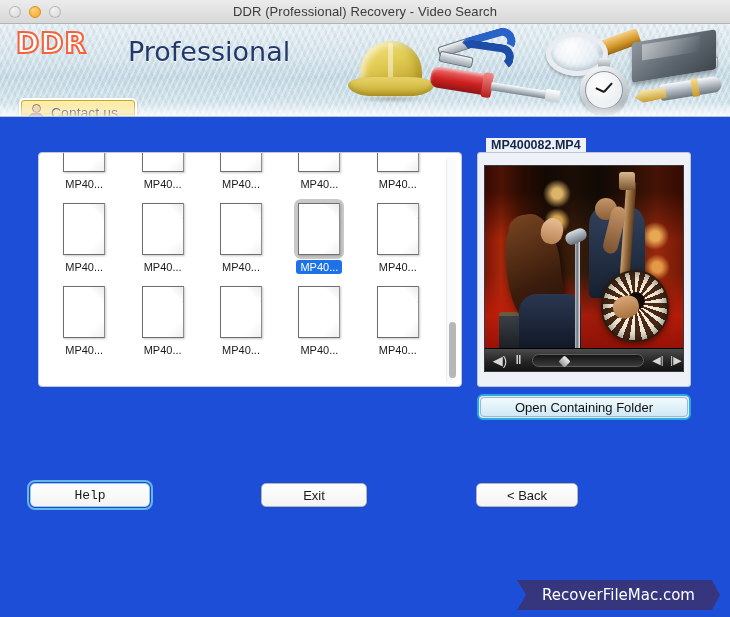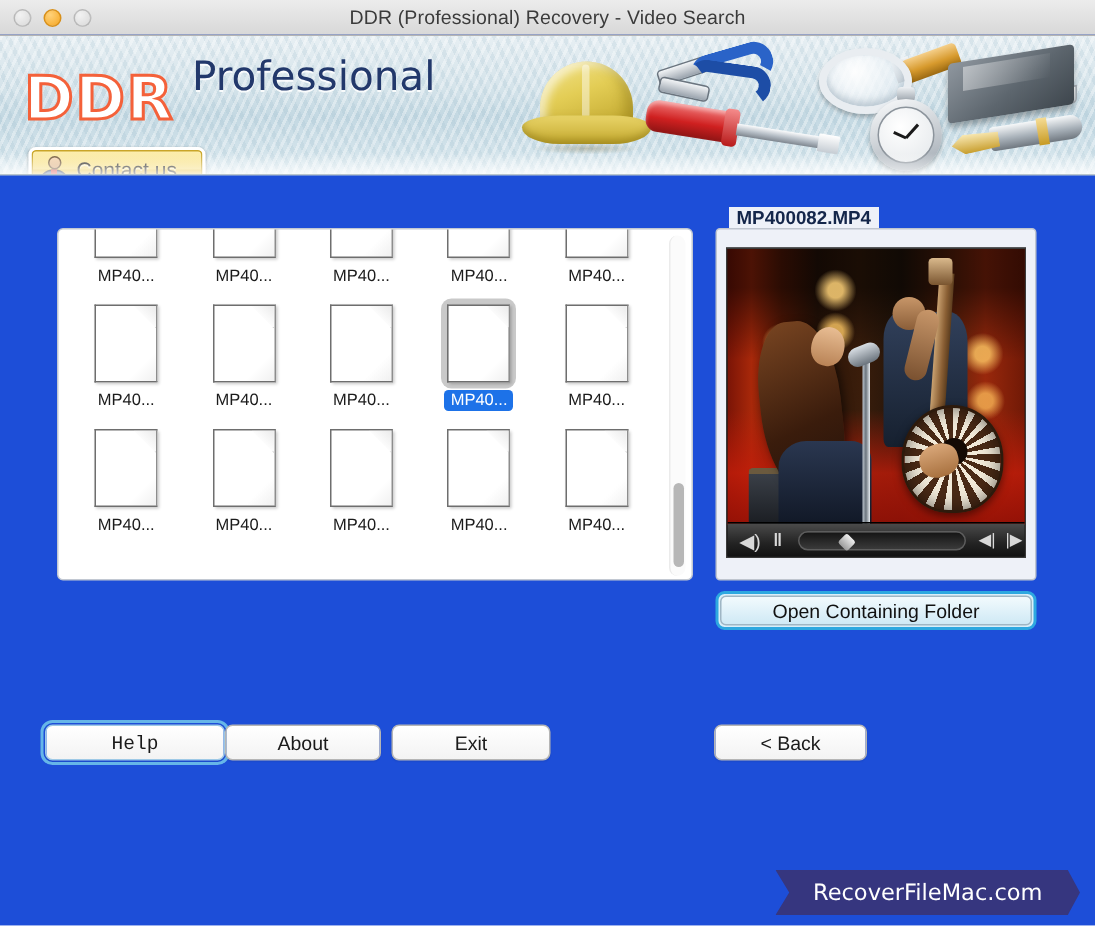--- a/index.html
+++ b/index.html
@@ -53,22 +53,22 @@
       repeating-linear-gradient(65deg, rgba(160,190,205,.20) 0 3px, rgba(255,255,255,0) 3px 7px),
       linear-gradient(180deg, #e7eff3 0%, #d4e3ea 38%, #c3d8e2 58%, #dceaf0 100%);
     border-bottom: 1px solid #b9c6cd;
     overflow: hidden;
   }
   .banner:after {
     content:""; position:absolute; left:0; right:0; bottom:0; height:14px;
     background: linear-gradient(180deg, rgba(255,255,255,0), rgba(255,255,255,.75));
   }
   .logo-ddr {
-    position: absolute; left: 16px; top: 19px;
-    font-size: 40px; font-weight: bold; letter-spacing: 1px;
+    position: absolute; left: 16px; top: 3px;
+    font-size: 28px; font-weight: bold; letter-spacing: 1px;
     color: #ffffff;
     -webkit-text-stroke: 2px #f4613a;
     text-shadow: 0 1px 0 rgba(255,255,255,.8);
     font-family: "DejaVu Sans", sans-serif;
   }
   .logo-pro {
     position: absolute; left: 128px; top: 12px;
     font-size: 27px; color: #22386b;
     text-shadow: 0 1px 0 rgba(255,255,255,.85);
     font-family: "DejaVu Sans", sans-serif;
@@ -783,21 +783,20 @@
       <div class="vc-btn vc-prev">◀|</div>
       <div class="vc-btn vc-next">|▶</div>
     </div>
   </div>
 
   <div class="ocf-wrap">
     <div class="ocf-btn">Open Containing Folder</div>
   </div>
 
   <div class="btn focused" id="btn-help">Help</div>
-  <div class="btn" id="btn-about">About</div>
   <div class="btn" id="btn-exit">Exit</div>
   <div class="btn" id="btn-back">&lt; Back</div>
 
 
   <div class="ribbon">
     <span>RecoverFileMac.com</span>
   </div>
 
 </div>
 

